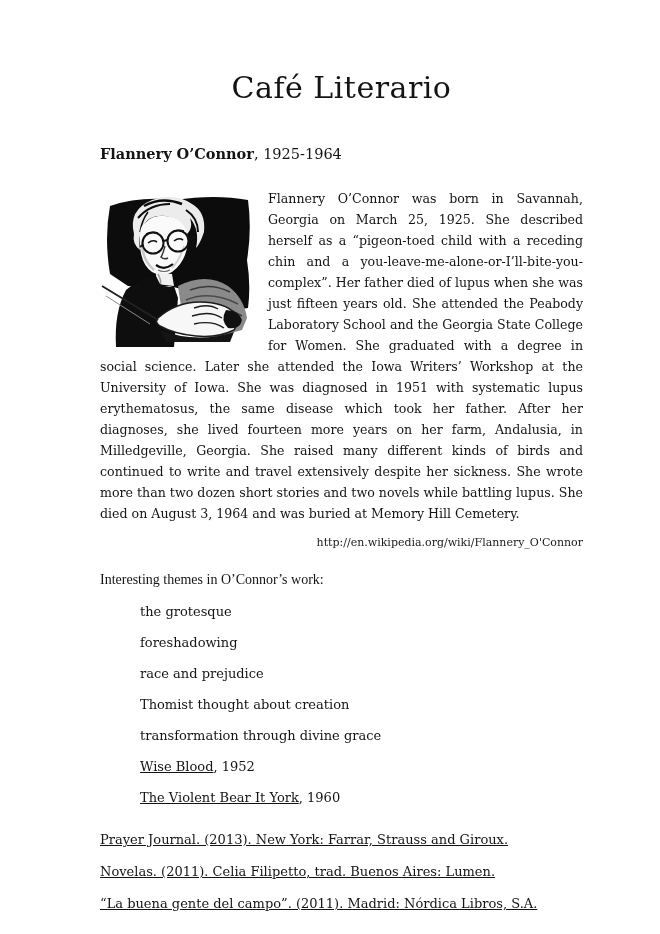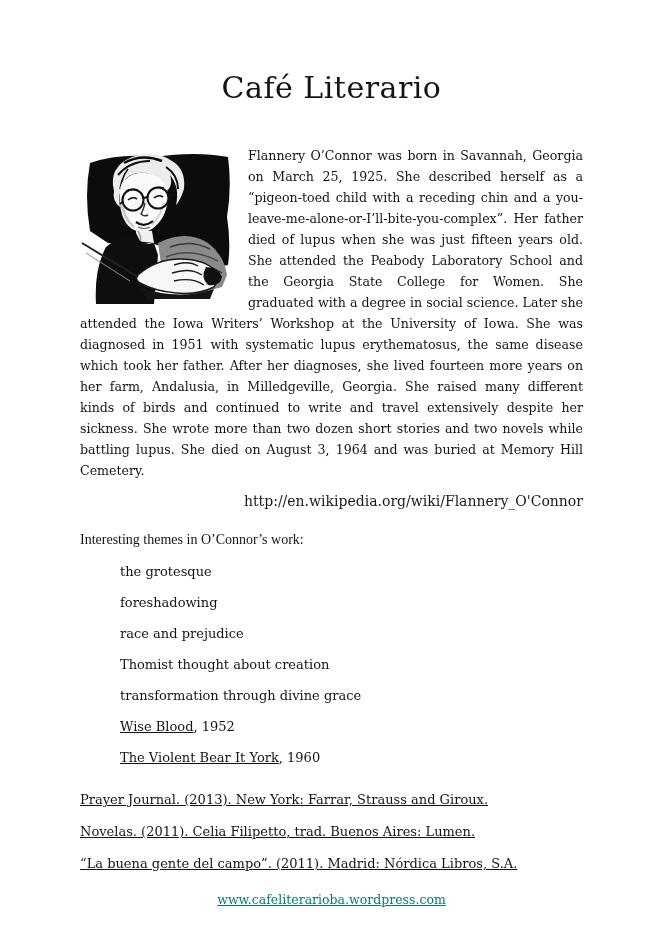--- a/index.html
+++ b/index.html
@@ -6,21 +6,21 @@
   html, body { margin: 0; padding: 0; }
   body {
     width: 660px; height: 934px;
     background: #ffffff;
     color: #141414;
     font-family: "DejaVu Serif", serif;
   }
   .page {
     position: relative;
     width: 660px; height: 934px;
-    padding: 70px 77px 0 80px;
+    padding: 70px 77px 0 100px;
     overflow: hidden;
   }
   .title {
     font-size: 30px;
     font-weight: 400;
     text-align: center;
     margin: 0 0 40px 0;
     letter-spacing: 0.5px;
   }
   .author-line {
@@ -35,21 +35,21 @@
     overflow: hidden; 
   }
   .portrait {
     float: left;
     width: 155px; height: 157px;
     margin: 2px 13px 3px 0;
   }
   .portrait svg { display: block; width: 155px; height: 157px; }
   .source-line {
     text-align: right;
-    font-size: 14px;
+    font-size: 11px;
     margin: 12px 0 0 0;
     color: #1a1a1a;
   }
   .section-heading {
     font-size: 14px;
     margin: 23px 0 16px 0;
     font-family: Liberation Serif, serif;
   }
   .theme-item, .novel-item {
     font-size: 13px;
@@ -69,20 +69,21 @@
   }
   .footer-link { text-decoration: underline; color: #0f766e; }
 </style>
 </head>
 <body>
 
 <div class="page">
 
   <h1 class="title">Café Literario</h1>
 
+  <div class="author-line"><span class="author-name">Flannery O’Connor</span><span>, 1925-1964</span></div>
 
   <div class="bio">
     <div class="portrait">
       <svg viewBox="0 0 155 157" xmlns="http://www.w3.org/2000/svg">
 
         <path d="M10 16 Q40 6 75 10 Q115 4 148 10 Q152 40 147 70 Q151 95 148 118 L122 122 Q104 112 92 102 L70 96 Q44 98 28 96 L10 84 Q4 48 10 16 Z" fill="#0c0c0c"></path>
 
         <path d="M34 44 Q28 20 52 10 Q74 2 92 14 Q106 22 104 42 Q100 54 96 58 Q100 40 90 28 Q94 40 84 46 Q84 30 66 26 Q48 24 42 38 Q38 48 40 60 Q32 54 34 44 Z" fill="#ececec"></path>
         <path d="M44 16 Q62 6 82 14" stroke="#0c0c0c" stroke-width="2.5" fill="none"></path>
         <path d="M38 28 Q50 14 70 14" stroke="#0c0c0c" stroke-width="2" fill="none"></path>

